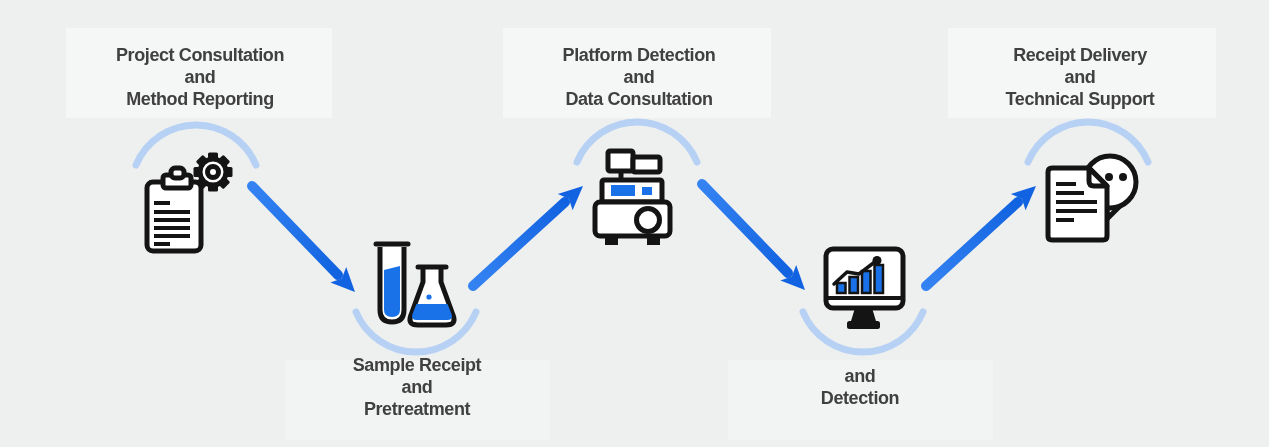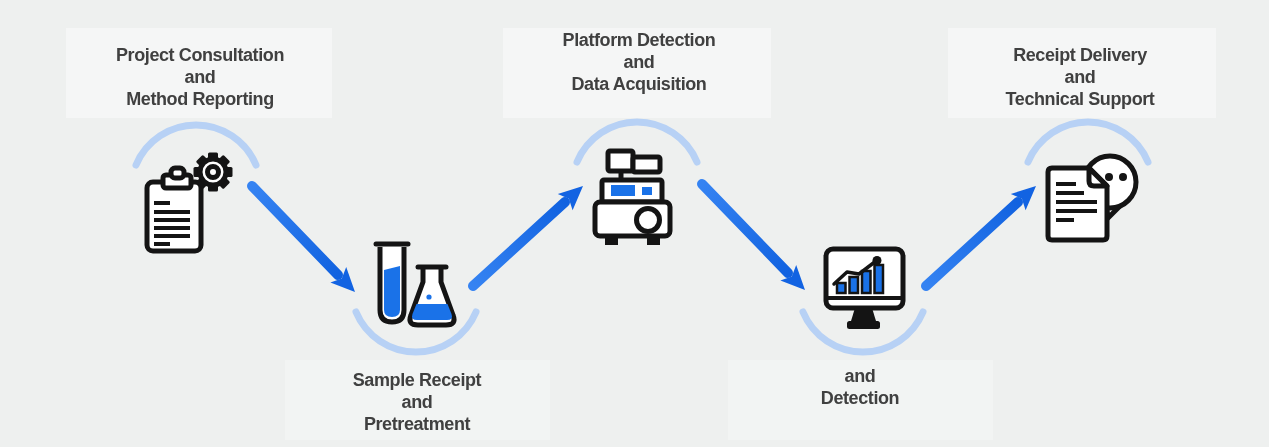--- a/index.html
+++ b/index.html
@@ -51,29 +51,29 @@
   <div class="backdrop" style="left:503px;top:28px;width:268px;height:90px"></div>
   <div class="backdrop" style="left:948px;top:28px;width:268px;height:90px"></div>
   <div class="backdrop bottom" style="left:285px;top:360px;width:265px;height:80px"></div>
   <div class="backdrop bottom" style="left:728px;top:360px;width:265px;height:80px"></div>
 
   <div class="step-label" style="left:65px;top:44px">
     <div>Project Consultation</div>
     <div>and</div>
     <div>Method Reporting</div>
   </div>
-  <div class="step-label" style="left:282px;top:369px">
+  <div class="step-label" style="left:282px;top:354px">
     <div>Sample Receipt</div>
     <div>and</div>
     <div>Pretreatment</div>
   </div>
-  <div class="step-label" style="left:504px;top:29px">
+  <div class="step-label" style="left:504px;top:44px">
     <div>Platform Detection</div>
     <div>and</div>
-    <div>Data Acquisition</div>
+    <div>Data Consultation</div>
   </div>
   <div class="step-label" style="left:725px;top:365px">
     <div>and</div>
     <div>Detection</div>
   </div>
   <div class="step-label" style="left:945px;top:44px">
     <div>Receipt Delivery</div>
     <div>and</div>
     <div>Technical Support</div>
   </div>

